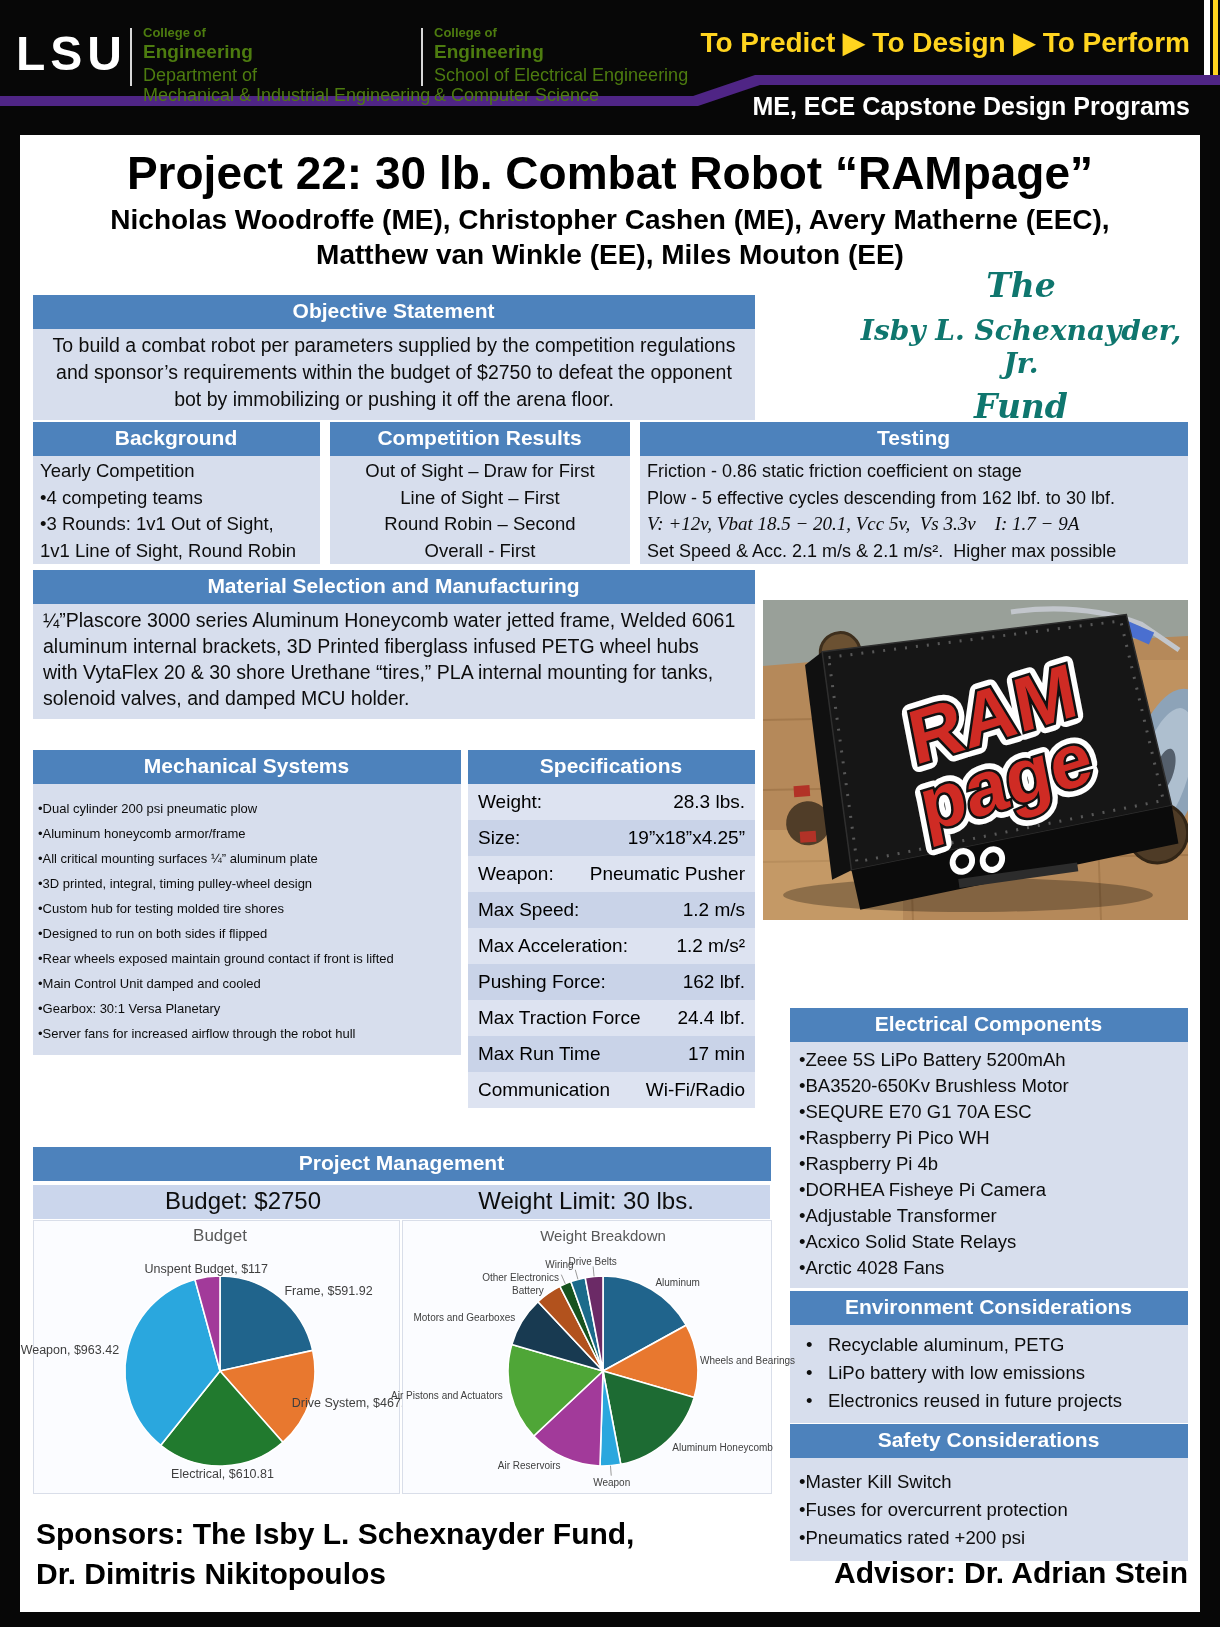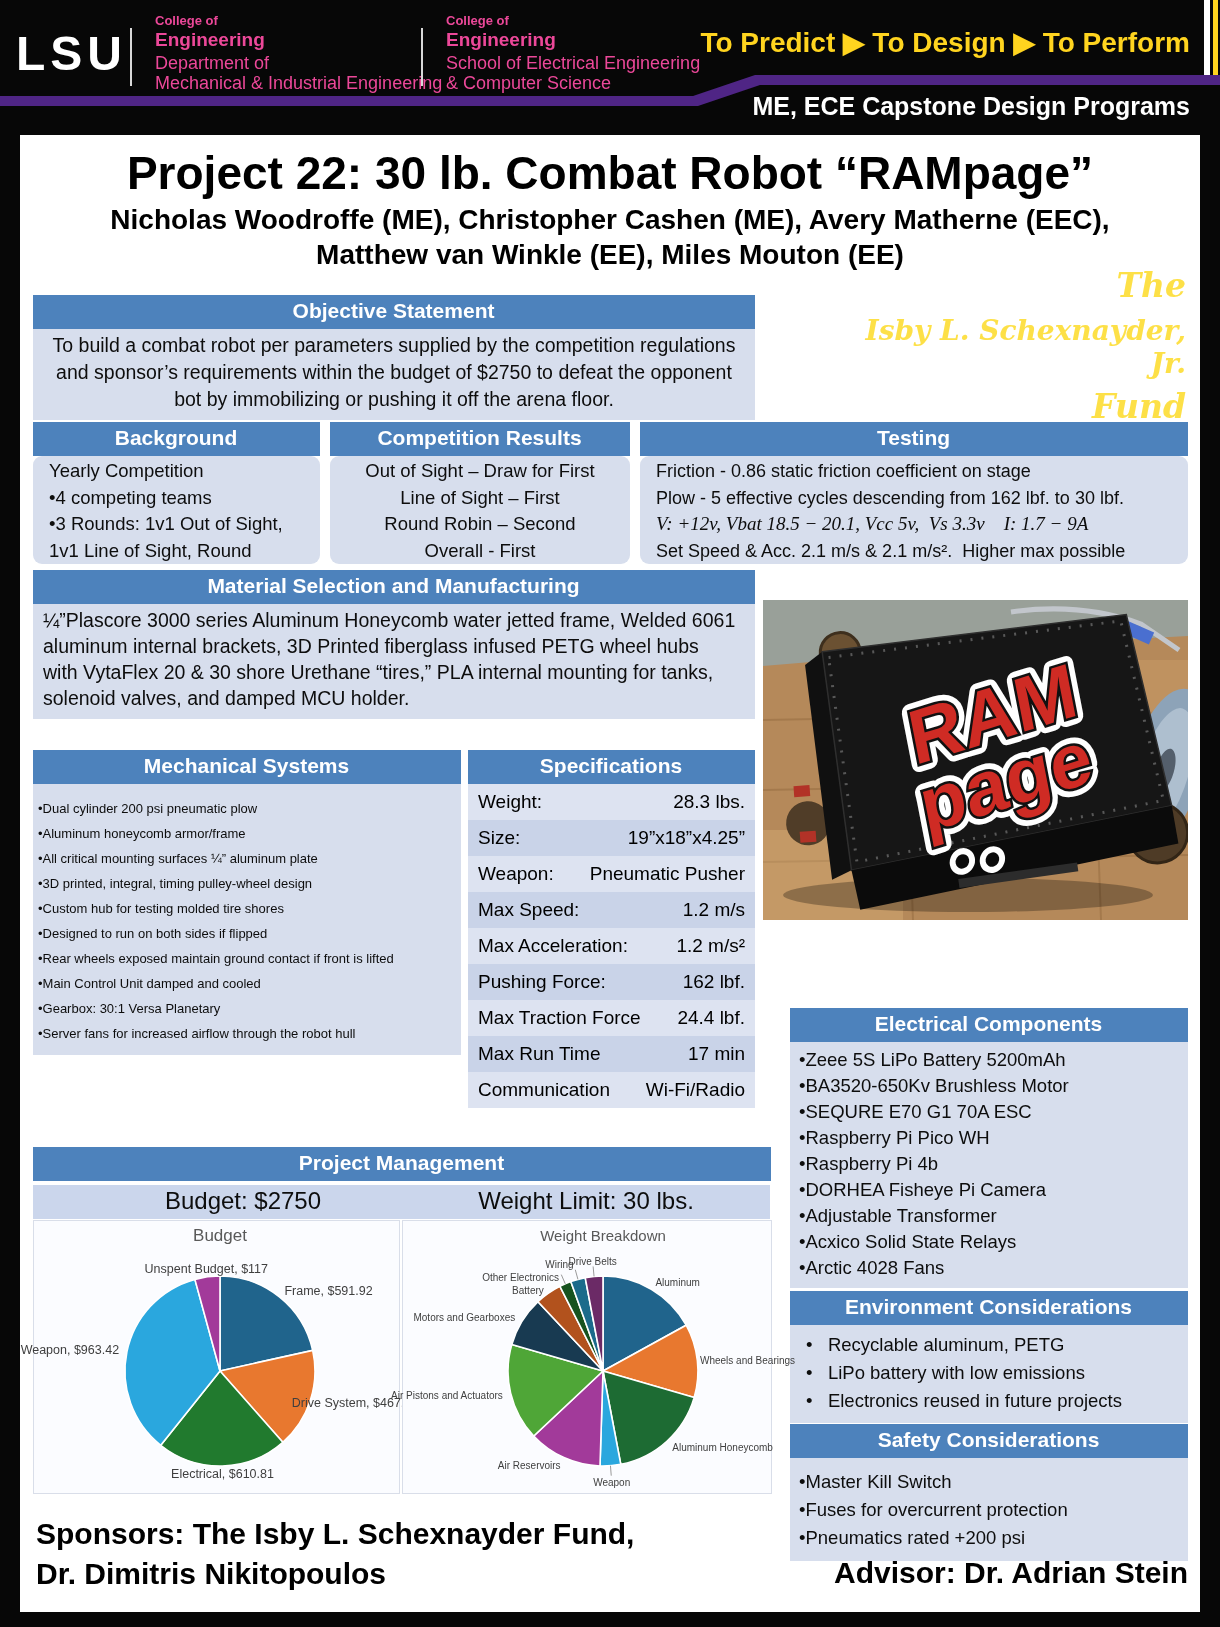--- a/index.html
+++ b/index.html
@@ -6,51 +6,51 @@
   #poster{position:relative;width:1220px;height:1627px;background:#070707;margin:0 auto;
           font-family:"Liberation Sans", sans-serif;overflow:hidden;}
   #white-bg{position:absolute;left:20px;top:135px;width:1180px;height:1477px;background:#ffffff;}
   .abs{position:absolute;}
 
   
   #lsu-logo{left:16px;top:26px;color:#fff;font-weight:bold;font-size:48px;letter-spacing:5px;
             font-family:"Liberation Sans", sans-serif;}
   .hdr-sep{width:2px;height:58px;background:#d8d8d8;top:28px;}
   #hdr-sep1{left:130px;} #hdr-sep2{left:421px;}
-  .hdr-col{color:#ec4899;top:14px;line-height:1.12;margin-left:12px;}
+  .hdr-col{color:#4d7c0f;top:26px;line-height:1.12;}
   #hdr-col1{left:143px;} #hdr-col2{left:434px;}
   .hc-small{font-size:13px;font-weight:bold;}
   .hc-big{font-size:19px;font-weight:bold;margin-bottom:3px;}
   .hc-line{font-size:18px;font-weight:normal;}
   #motto{right:30px;top:26px;font-size:28px;font-weight:bold;color:#ffd41f;}
   #program{right:30px;top:92px;font-size:25px;font-weight:bold;color:#fff;margin-left:7px;}
 
   
   .center-line{left:20px;width:1180px;text-align:center;color:#000;}
   #title{top:146px;font-size:46px;font-weight:bold;}
   #authors1{top:204px;font-size:28px;font-weight:bold;}
   #authors2{top:239px;font-size:28px;font-weight:bold;}
 
-  #fund{left:856px;top:266px;width:330px;text-align:right;color:#fde047;
+  #fund{left:856px;top:266px;width:330px;text-align:center;color:#0f766e;
         font-family:"DejaVu Serif", serif;font-style:italic;font-weight:bold;}
   .fund1{font-size:33px;} .fund2{font-size:28px;margin-top:9px;} .fund3{font-size:33px;margin-top:7px;}
 
   
   .sec-head{background:#4d82bc;color:#fff;font-weight:bold;font-size:21px;text-align:center;
             padding:4px 1px 6px 0;}
   .sec-body{background:#d7deed;color:#0d0d0d;}
   .pre{white-space:pre-wrap;}
 
   #objective{left:33px;top:295px;width:722px;}
   #objective .sec-body{font-size:19.5px;line-height:27px;text-align:center;padding:3px 8px 7px 8px;}
 
   #background{left:33px;top:422px;width:287px;}
   #competition{left:330px;top:422px;width:300px;}
   #testing{left:640px;top:422px;width:548px;}
-  .rowbox .sec-body{height:104px;font-size:18.5px;line-height:26.5px;padding:2px 16px;border-radius:9px;}
+  .rowbox .sec-body{height:104px;font-size:18.5px;line-height:26.5px;padding:2px 7px;}
   #competition .sec-body{text-align:center;}
   #testing .sec-body{font-size:18px;}
   .math{font-family:"Liberation Serif", serif;font-style:italic;font-size:19px;}
 
   #material{left:33px;top:570px;width:722px;}
   #material .sec-body{font-size:19.5px;line-height:26px;padding:3px 18px 8px 10px;}
 
   #mechanical{left:33px;top:750px;width:428px;}
   #mechanical .sec-body{font-size:13px;line-height:25px;padding:12px 8px 9px 5px;}
 

